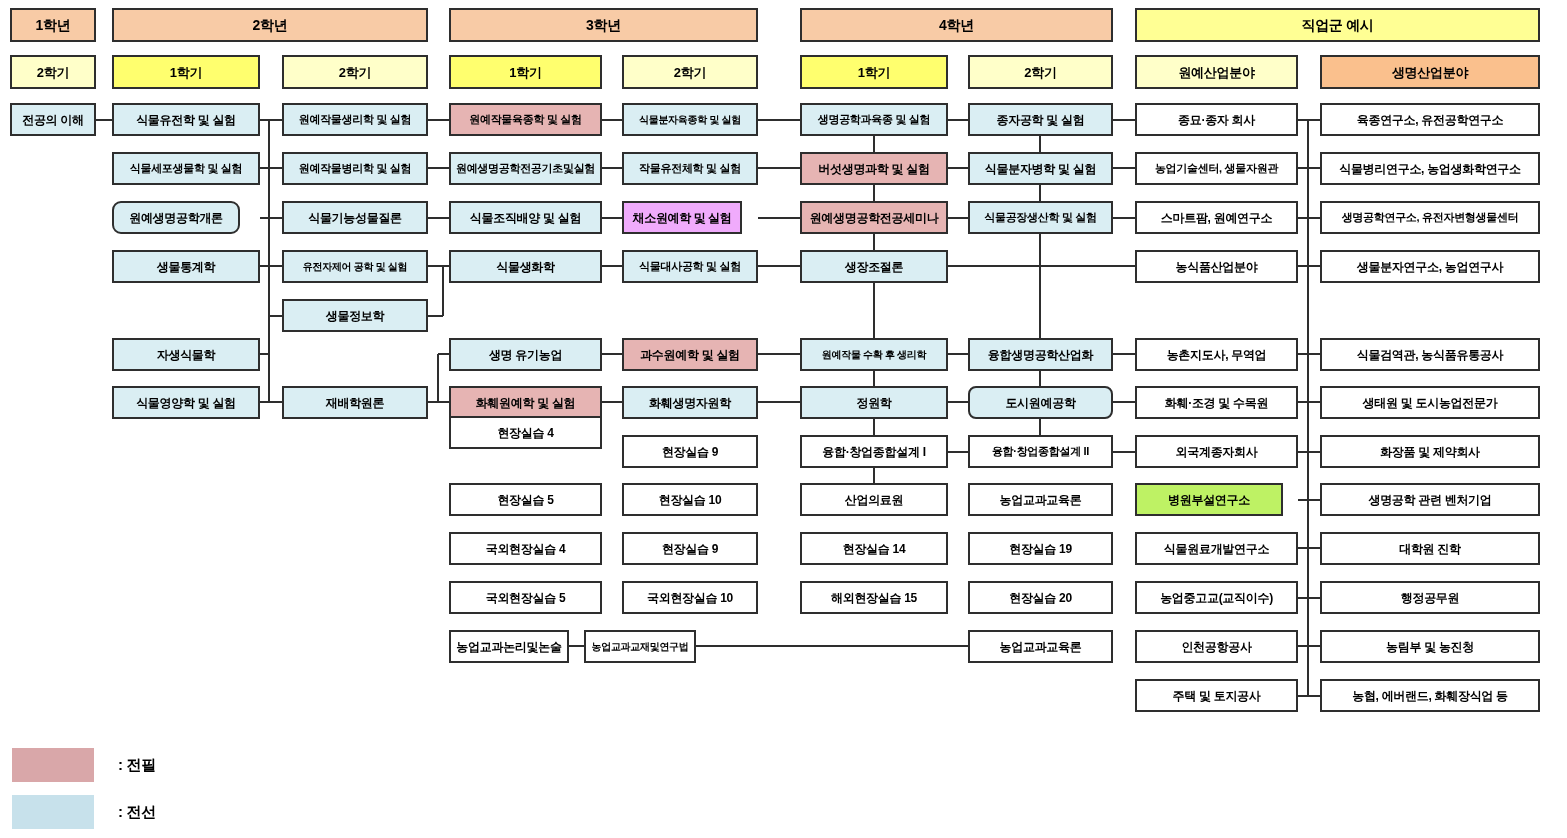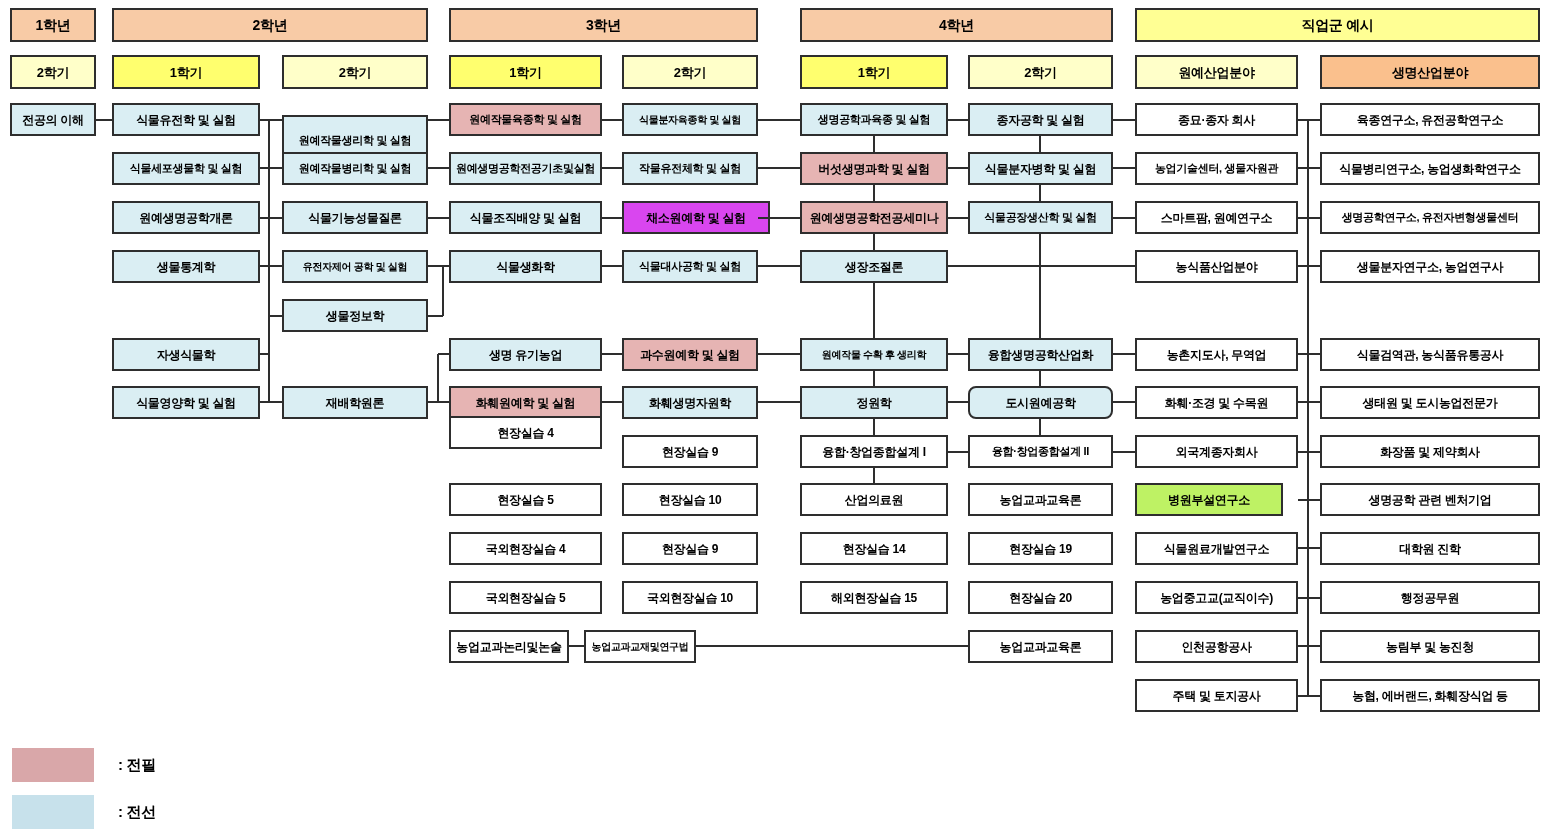--- a/index.html
+++ b/index.html
@@ -39,44 +39,44 @@
     <div class="box" style="left: 282px; top: 55px; width: 146px; height: 34px; background: rgb(255, 255, 201); font-size: 13px;">2학기</div>
     <div class="box" style="left: 449px; top: 55px; width: 153px; height: 34px; background: rgb(255, 255, 110); font-size: 13px;">1학기</div>
     <div class="box" style="left: 622px; top: 55px; width: 136px; height: 34px; background: rgb(255, 255, 201); font-size: 13px;">2학기</div>
     <div class="box" style="left: 800px; top: 55px; width: 148px; height: 34px; background: rgb(255, 255, 110); font-size: 13px;">1학기</div>
     <div class="box" style="left: 968px; top: 55px; width: 145px; height: 34px; background: rgb(255, 255, 201); font-size: 13px;">2학기</div>
     <div class="box" style="left: 1135px; top: 55px; width: 163px; height: 34px; background: rgb(255, 255, 201); font-size: 13px;">원예산업분야</div>
     <div class="box" style="left: 1320px; top: 55px; width: 220px; height: 34px; background: rgb(250, 192, 141); font-size: 13px;">생명산업분야</div>
     <div class="box" style="left: 10px; top: 103px; width: 86px; height: 33px; background: rgb(218, 238, 243); font-size: 12px;">전공의 이해</div>
     <div class="box" style="left: 112px; top: 103px; width: 148px; height: 33px; background: rgb(218, 238, 243); font-size: 12px;">식물유전학 및 실험</div>
     <div class="box" style="left: 112px; top: 152px; width: 148px; height: 33px; background: rgb(218, 238, 243); font-size: 11px;">식물세포생물학 및 실험</div>
-    <div class="box" style="left: 112px; top: 201px; width: 148px; height: 33px; background: rgb(218, 238, 243); font-size: 12px;">원예생명공학개론</div>
+    <div class="box" style="left: 112px; top: 201px; width: 128px; height: 33px; background: rgb(218, 238, 243); font-size: 12px; border-radius: 9px;">원예생명공학개론</div>
     <div class="box" style="left: 112px; top: 250px; width: 148px; height: 33px; background: rgb(218, 238, 243); font-size: 12px;">생물통계학</div>
     <div class="box" style="left: 112px; top: 338px; width: 148px; height: 33px; background: rgb(218, 238, 243); font-size: 12px;">자생식물학</div>
     <div class="box" style="left: 112px; top: 386px; width: 148px; height: 33px; background: rgb(218, 238, 243); font-size: 12px;">식물영양학 및 실험</div>
-    <div class="box" style="left: 282px; top: 103px; width: 146px; height: 50px; background: rgb(218, 238, 243); font-size: 11px; margin-top: 12px;">원예작물생리학 및 실험</div>
+    <div class="box" style="left: 282px; top: 103px; width: 146px; height: 33px; background: rgb(218, 238, 243); font-size: 11px;">원예작물생리학 및 실험</div>
     <div class="box" style="left: 282px; top: 152px; width: 146px; height: 33px; background: rgb(218, 238, 243); font-size: 11px;">원예작물병리학 및 실험</div>
     <div class="box" style="left: 282px; top: 201px; width: 146px; height: 33px; background: rgb(218, 238, 243); font-size: 12px;">식물기능성물질론</div>
     <div class="box" style="left: 282px; top: 250px; width: 146px; height: 33px; background: rgb(218, 238, 243); font-size: 10px;">유전자제어 공학 및 실험</div>
     <div class="box" style="left: 282px; top: 299px; width: 146px; height: 33px; background: rgb(218, 238, 243); font-size: 12px;">생물정보학</div>
     <div class="box" style="left: 282px; top: 386px; width: 146px; height: 33px; background: rgb(218, 238, 243); font-size: 12px;">재배학원론</div>
     <div class="box" style="left: 449px; top: 103px; width: 153px; height: 33px; background: rgb(230, 180, 179); font-size: 11px;">원예작물육종학 및 실험</div>
     <div class="box" style="left: 449px; top: 152px; width: 153px; height: 33px; background: rgb(218, 238, 243); font-size: 11px;">원예생명공학전공기초및실험</div>
     <div class="box" style="left: 449px; top: 201px; width: 153px; height: 33px; background: rgb(218, 238, 243); font-size: 12px;">식물조직배양 및 실험</div>
     <div class="box" style="left: 449px; top: 250px; width: 153px; height: 33px; background: rgb(218, 238, 243); font-size: 12px;">식물생화학</div>
     <div class="box" style="left: 449px; top: 338px; width: 153px; height: 33px; background: rgb(218, 238, 243); font-size: 12px;">생명 유기농업</div>
     <div class="box" style="left: 449px; top: 386px; width: 153px; height: 33px; background: rgb(230, 180, 179); font-size: 12px;">화훼원예학 및 실험</div>
     <div class="box" style="left: 449px; top: 416px; width: 153px; height: 33px; background: rgb(255, 255, 255); font-size: 12px;">현장실습 4</div>
     <div class="box" style="left: 449px; top: 483px; width: 153px; height: 33px; background: rgb(255, 255, 255); font-size: 12px;">현장실습 5</div>
     <div class="box" style="left: 449px; top: 532px; width: 153px; height: 33px; background: rgb(255, 255, 255); font-size: 12px;">국외현장실습 4</div>
     <div class="box" style="left: 449px; top: 581px; width: 153px; height: 33px; background: rgb(255, 255, 255); font-size: 12px;">국외현장실습 5</div>
     <div class="box" style="left: 449px; top: 630px; width: 120px; height: 33px; background: rgb(255, 255, 255); font-size: 12px;">농업교과논리및논술</div>
     <div class="box" style="left: 622px; top: 103px; width: 136px; height: 33px; background: rgb(218, 238, 243); font-size: 10px;">식물분자육종학 및 실험</div>
     <div class="box" style="left: 622px; top: 152px; width: 136px; height: 33px; background: rgb(218, 238, 243); font-size: 11px;">작물유전체학 및 실험</div>
-    <div class="box" style="left: 622px; top: 201px; width: 148px; height: 33px; background: #d946ef; font-size: 12px;">채소원예학 및 실험</div>
+    <div class="box" style="left: 622px; top: 201px; width: 120px; height: 33px; background: #f0abfc; font-size: 12px; font-family: Liberation Serif, serif;">채소원예학 및 실험</div>
     <div class="box" style="left: 622px; top: 250px; width: 136px; height: 33px; background: rgb(218, 238, 243); font-size: 11px;">식물대사공학 및 실험</div>
     <div class="box" style="left: 622px; top: 338px; width: 136px; height: 33px; background: rgb(230, 180, 179); font-size: 12px;">과수원예학 및 실험</div>
     <div class="box" style="left: 622px; top: 386px; width: 136px; height: 33px; background: rgb(218, 238, 243); font-size: 12px;">화훼생명자원학</div>
     <div class="box" style="left: 622px; top: 435px; width: 136px; height: 33px; background: rgb(255, 255, 255); font-size: 12px;">현장실습 9</div>
     <div class="box" style="left: 622px; top: 483px; width: 136px; height: 33px; background: rgb(255, 255, 255); font-size: 12px;">현장실습 10</div>
     <div class="box" style="left: 622px; top: 532px; width: 136px; height: 33px; background: rgb(255, 255, 255); font-size: 12px;">현장실습 9</div>
     <div class="box" style="left: 622px; top: 581px; width: 136px; height: 33px; background: rgb(255, 255, 255); font-size: 12px;">국외현장실습 10</div>
     <div class="box" style="left: 584px; top: 630px; width: 112px; height: 33px; background: rgb(255, 255, 255); font-size: 10px;">농업교과교재및연구법</div>
     <div class="box" style="left: 800px; top: 103px; width: 148px; height: 33px; background: rgb(218, 238, 243); font-size: 11px;">생명공학과육종 및 실험</div>
     <div class="box" style="left: 800px; top: 152px; width: 148px; height: 33px; background: rgb(230, 180, 179); font-size: 12px;">버섯생명과학 및 실험</div>

